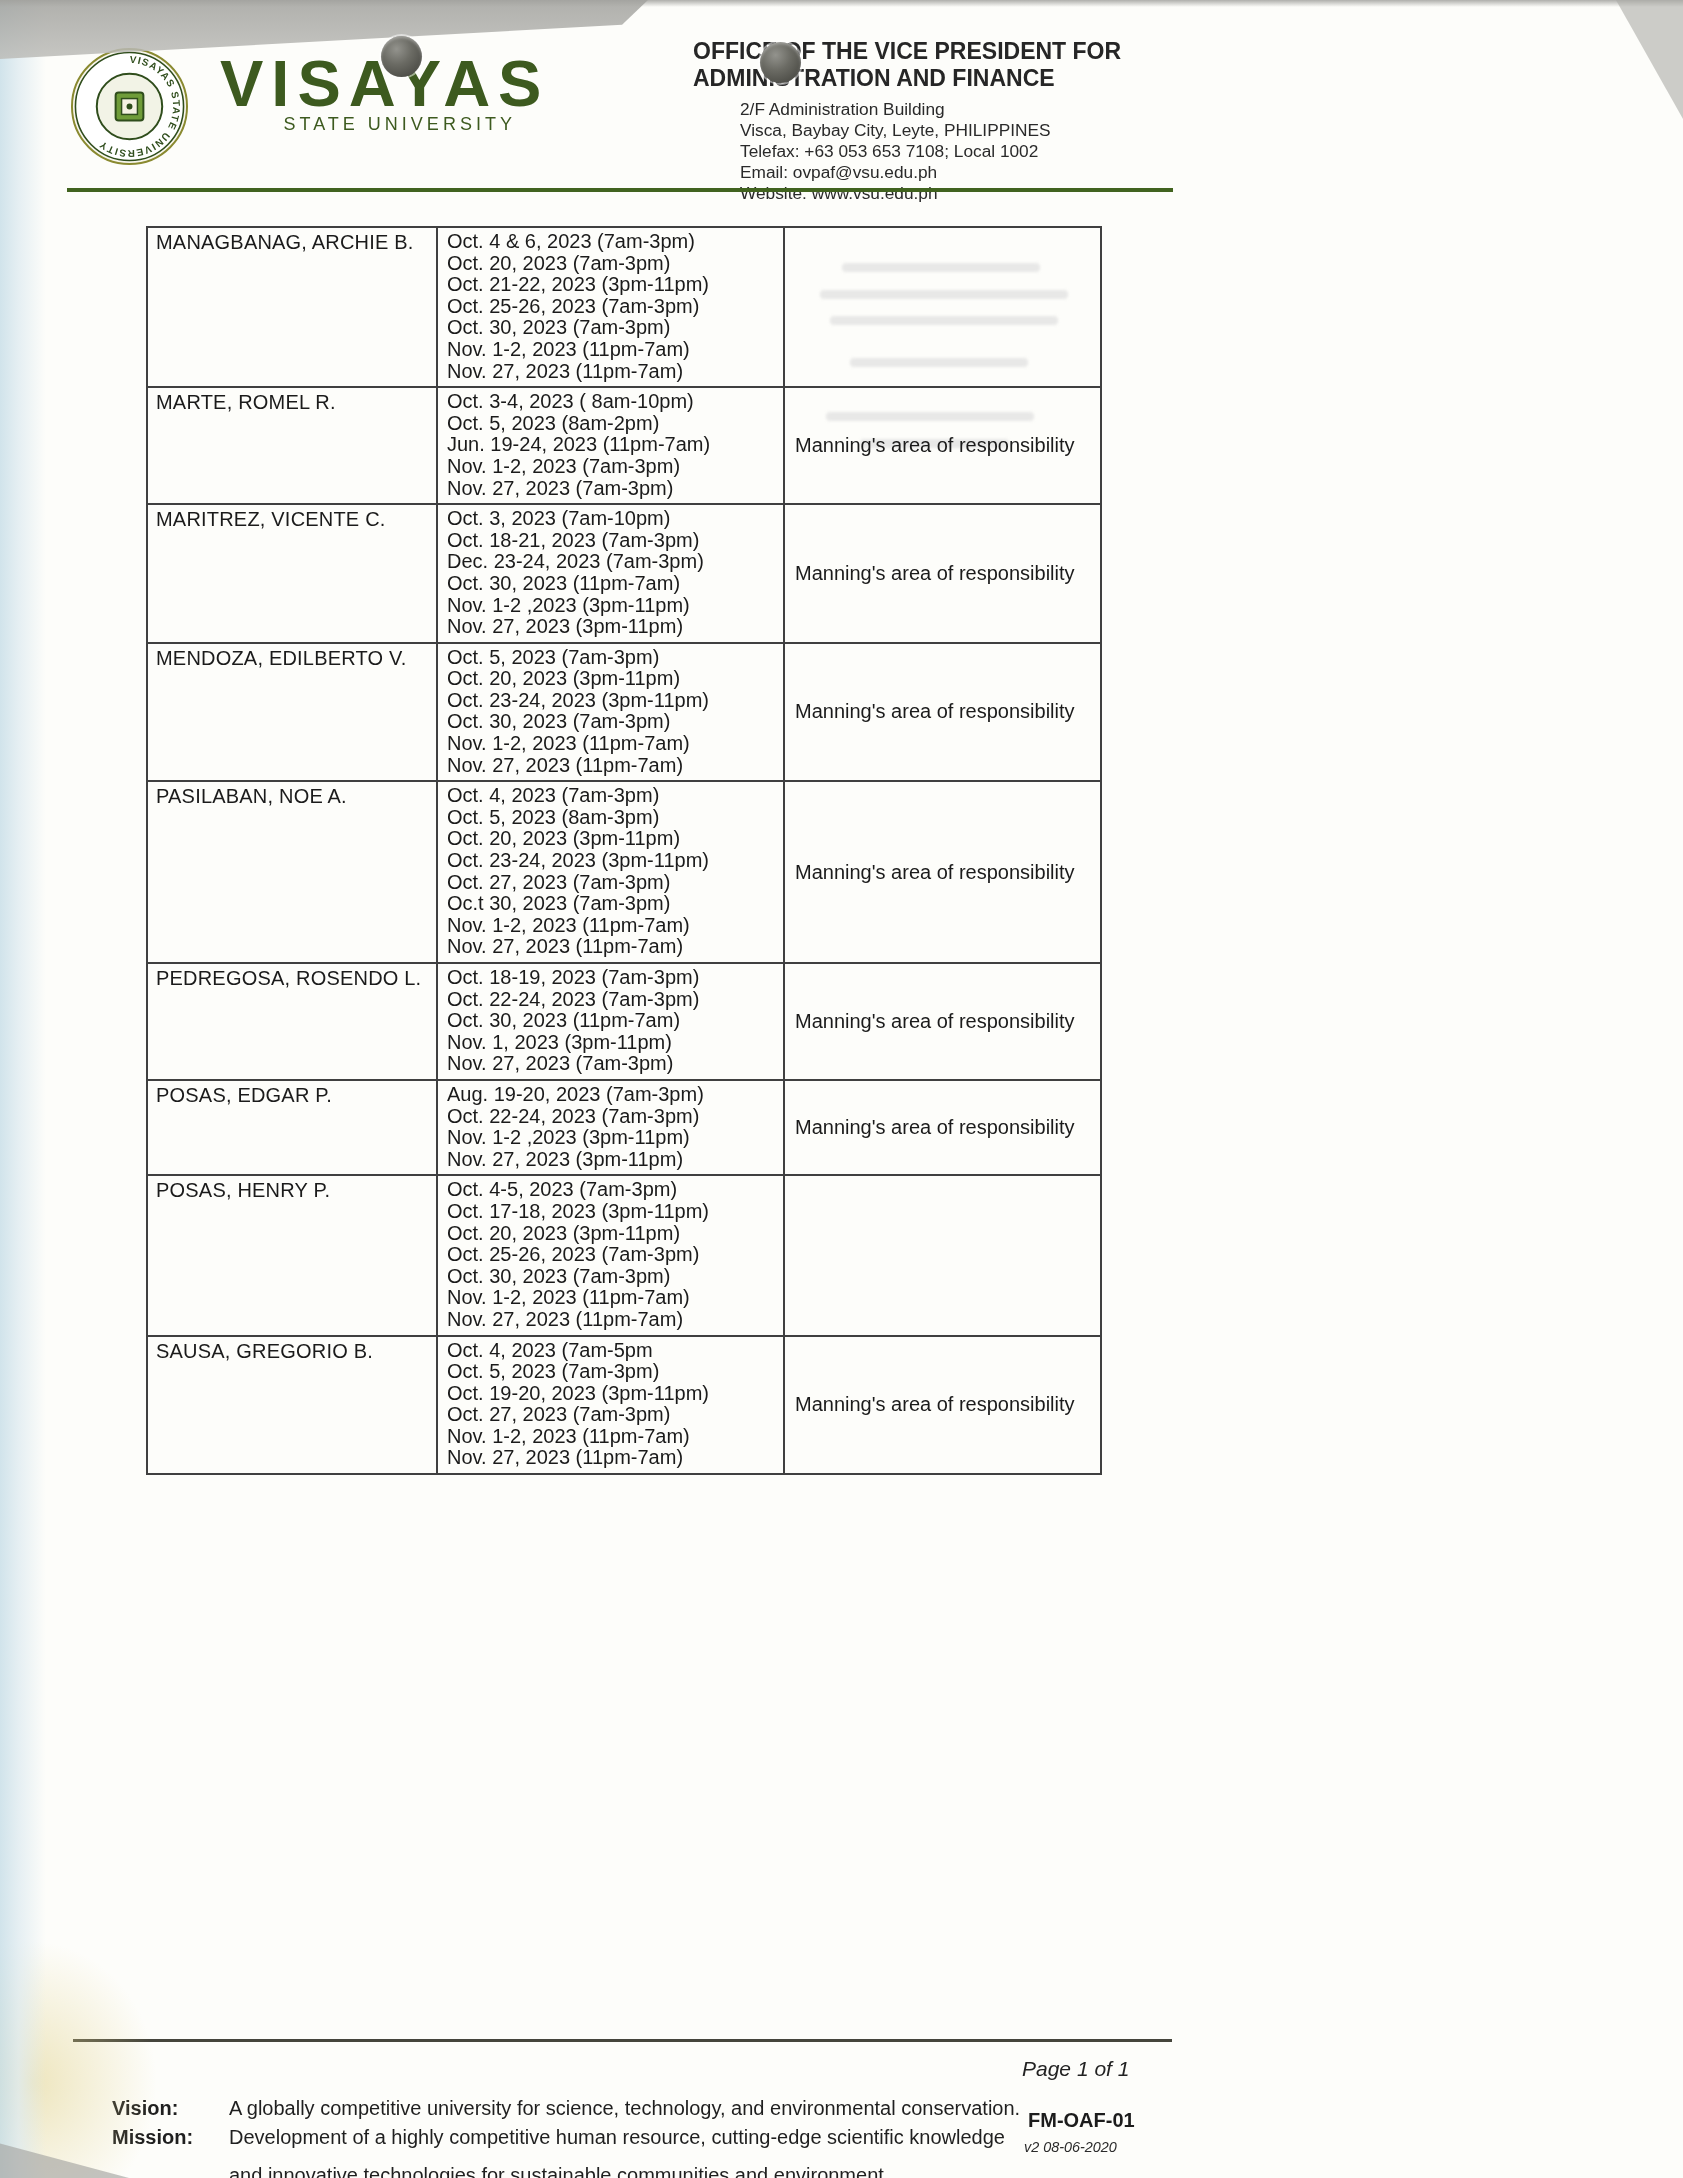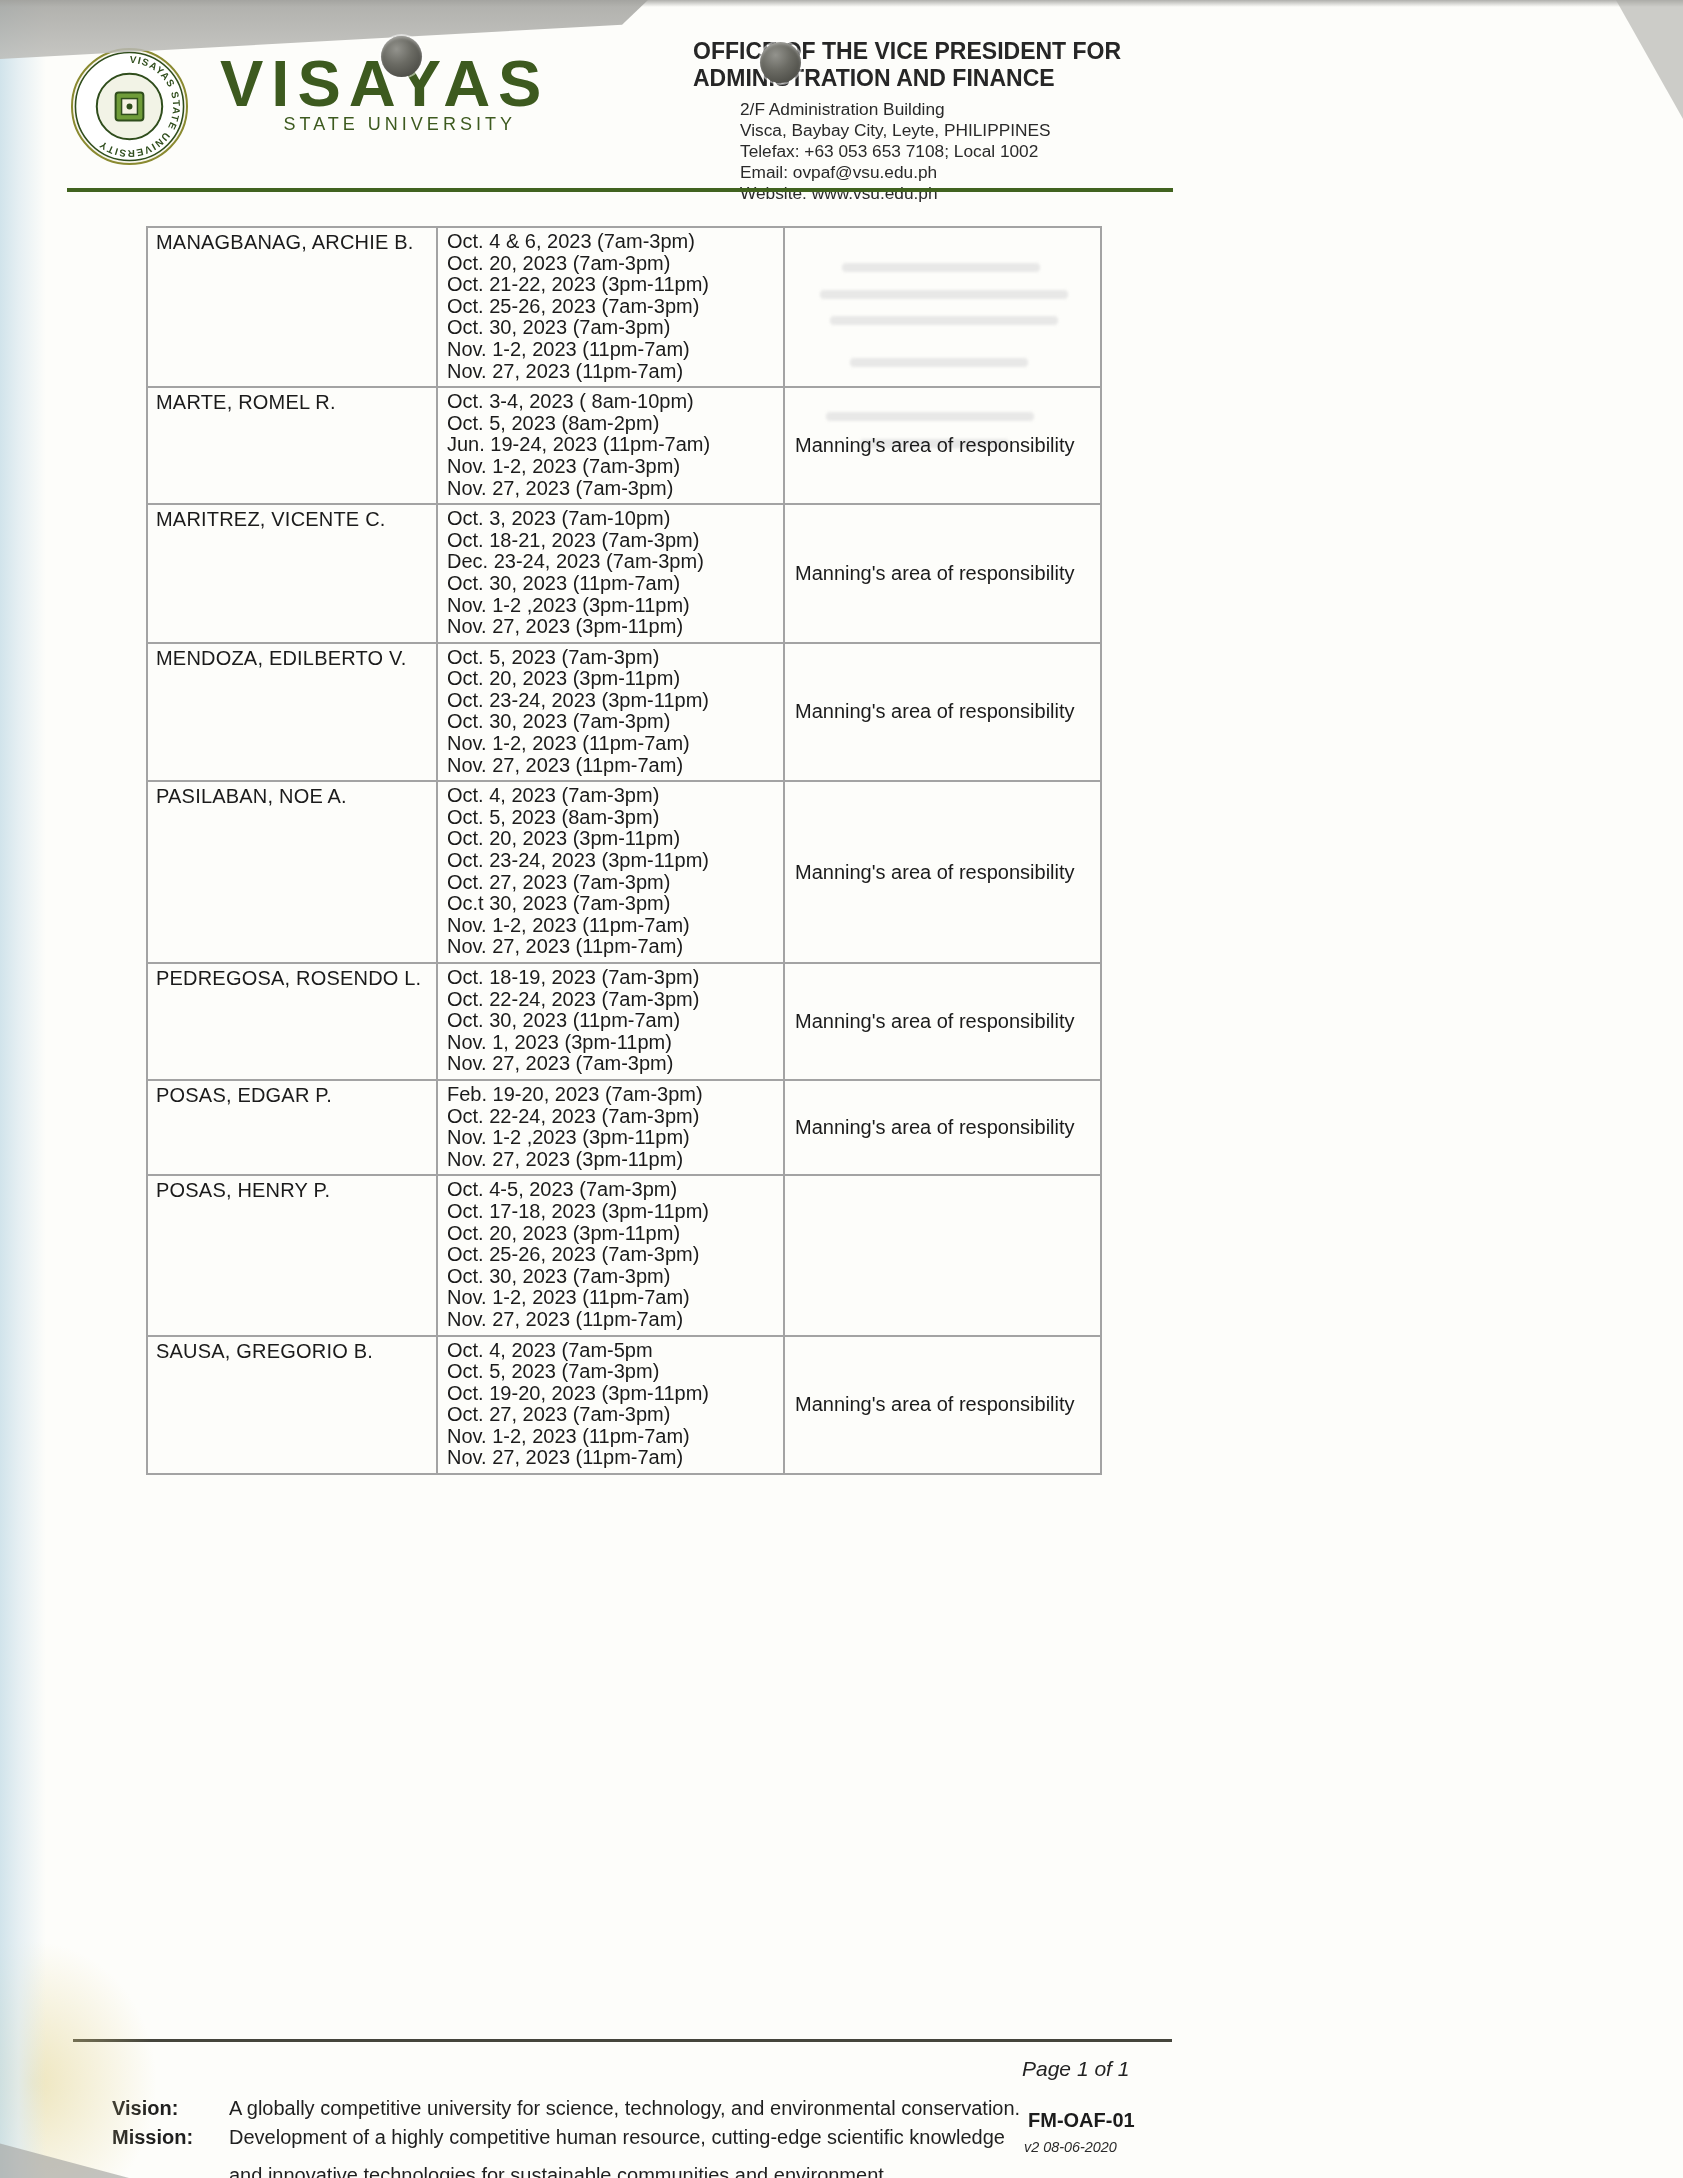--- a/index.html
+++ b/index.html
@@ -49,21 +49,21 @@
   .uni-sub{font-size:18px;letter-spacing:4px;padding-left:30px;margin-top:-3px;text-align:center;}
   .office-block{position:absolute;left:693px;top:38px;width:485px;z-index:2;color:#222;}
   .office-title{font-size:23px;font-weight:bold;line-height:27px;color:#262626;}
   .office-address{margin-top:7px;font-size:17.3px;line-height:21px;color:#2a2a2a;margin-left:47px;}
   .header-rule{position:absolute;left:67px;top:188px;width:1106px;height:4px;
     background:var(--rule-green);z-index:2;}
 
   
   .duty-table{position:absolute;left:146px;top:226px;width:953px;z-index:2;
     border-collapse:collapse;table-layout:fixed;color:var(--ink);font-size:20px;}
-  .duty-table td{border:2px solid #a3a3a3;vertical-align:top;padding:3px 8px 4px 8px;}
+  .duty-table td{border:2px solid #404040;vertical-align:top;padding:3px 8px 4px 8px;}
   .cell-name{line-height:22px;letter-spacing:0.2px;}
   .cell-sched{padding-left:9px !important;}
   .sched-line{line-height:21.6px;white-space:nowrap;}
   .cell-remark{vertical-align:middle !important;padding:2px 4px 2px 10px !important;line-height:23px;}
 
   
   .footer-rule{position:absolute;left:73px;top:2039px;width:1099px;height:3px;background:#45453c;z-index:2;}
   .page-number{position:absolute;left:1022px;top:2057px;font-size:21px;font-style:italic;color:#222;z-index:2;}
   .footer-row{position:absolute;left:112px;width:911px;display:flex;font-size:20px;color:#1f1f1f;z-index:2;}
   .vision-row{top:2097px;}
@@ -210,21 +210,21 @@
             <div class="sched-line">Oct. 30, 2023 (11pm-7am)</div>
             <div class="sched-line">Nov. 1, 2023 (3pm-11pm)</div>
             <div class="sched-line">Nov. 27, 2023 (7am-3pm)</div>
           </td>
       <td class="cell-remark">Manning's area of responsibility</td>
     </tr>
 
     <tr>
       <td class="cell-name">POSAS, EDGAR P.</td>
       <td class="cell-sched">
-            <div class="sched-line">Feb. 19-20, 2023 (7am-3pm)</div>
+            <div class="sched-line">Aug. 19-20, 2023 (7am-3pm)</div>
             <div class="sched-line">Oct. 22-24, 2023 (7am-3pm)</div>
             <div class="sched-line">Nov. 1-2 ,2023 (3pm-11pm)</div>
             <div class="sched-line">Nov. 27, 2023 (3pm-11pm)</div>
           </td>
       <td class="cell-remark">Manning's area of responsibility</td>
     </tr>
 
     <tr>
       <td class="cell-name">POSAS, HENRY P.</td>
       <td class="cell-sched">

